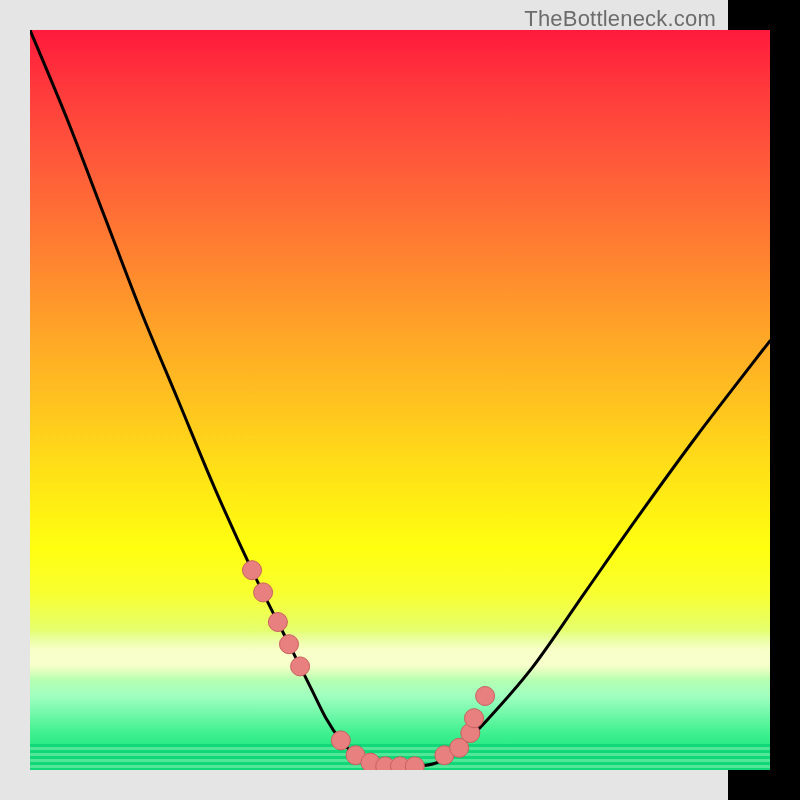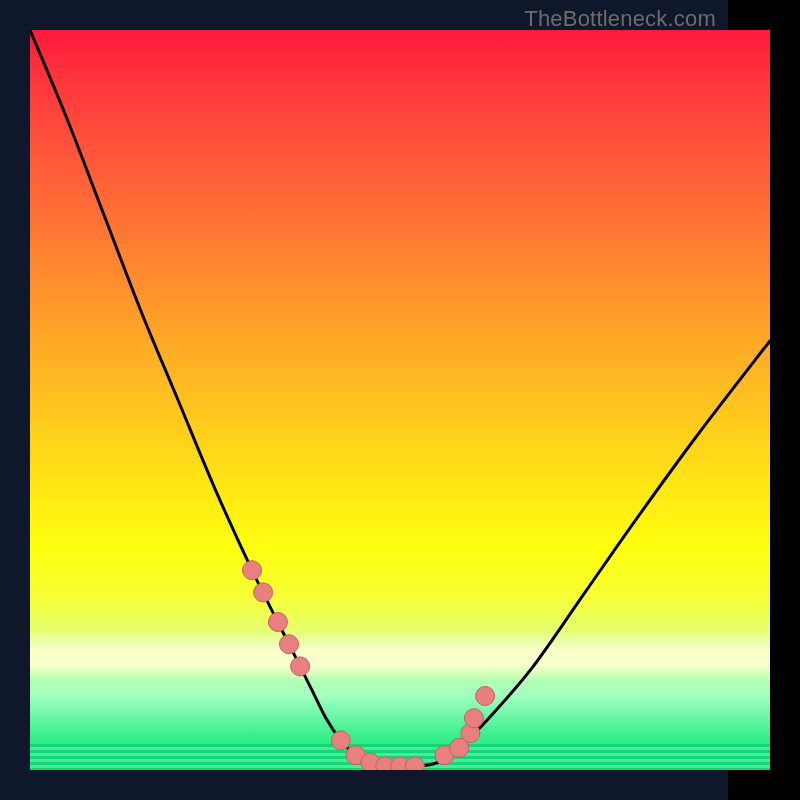--- a/index.html
+++ b/index.html
@@ -10,21 +10,21 @@
     overflow: hidden;
     background: #000;
     font-family: Arial, Helvetica, sans-serif;
   }
   .frame {
     position: absolute;
     left: 0;
     top: 0;
     width: 728px;
     height: 800px;
-    background: #0f172a;
+    background: #e5e5e5;
   }
   .plot {
     position: absolute;
     left: 30px;
     top: 30px;
     width: 740px;
     height: 740px;
     overflow: hidden;
   }
   .gradient {

